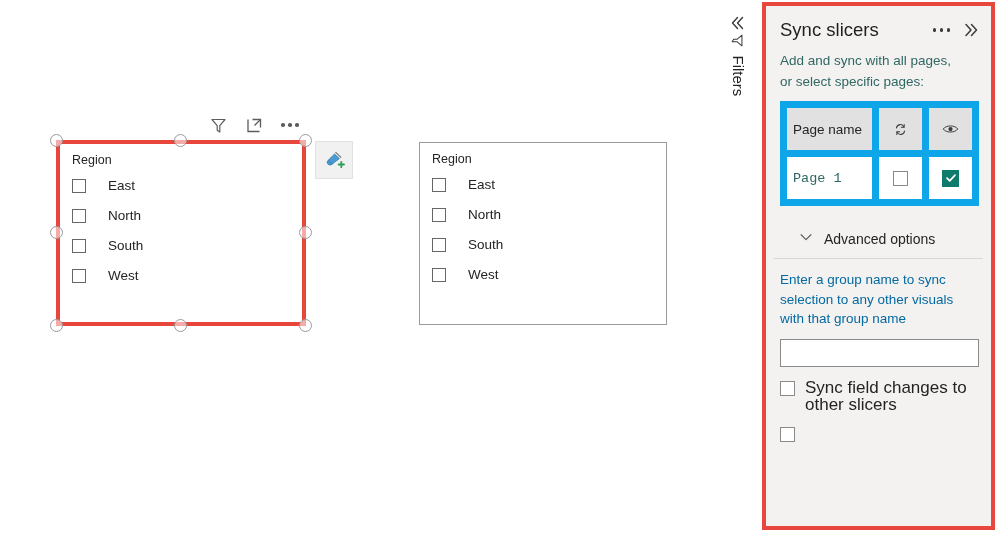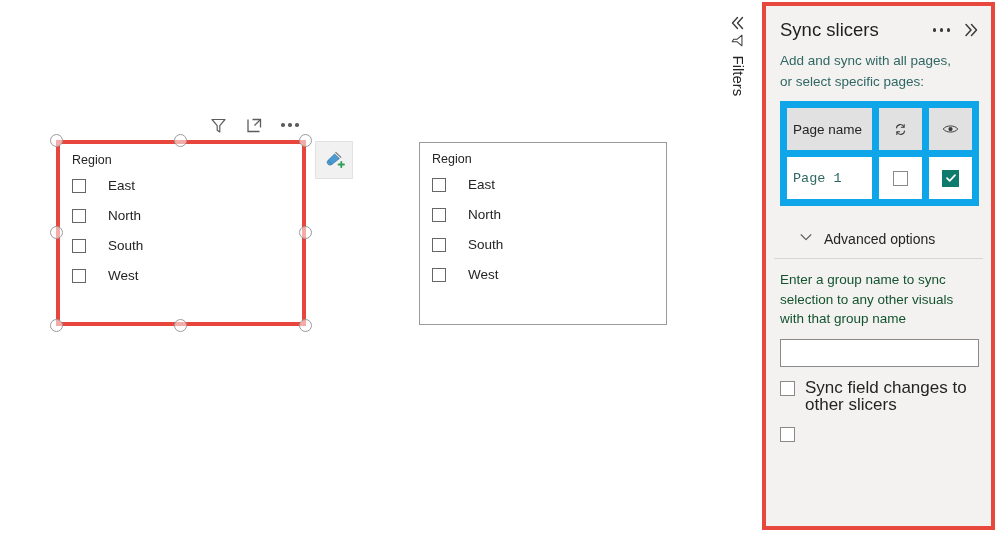--- a/index.html
+++ b/index.html
@@ -273,21 +273,21 @@
     color: #252423;
     line-height: 17px;
   }
   #adv-sep {
     height: 1px;
     background: #d8d7d6;
     margin: 0 8px;
   }
   #adv-desc {
     font-size: 13.5px;
-    color: #14532d;
+    color: #0369a1;
     line-height: 19.5px;
     padding: 11px 14px 0 14px;
   }
   #group-input {
     display: block;
     margin: 10px 14px 0 14px;
     width: 199px;
     height: 28px;
     border: 1px solid #8a8a8a;
     background: #ffffff;

